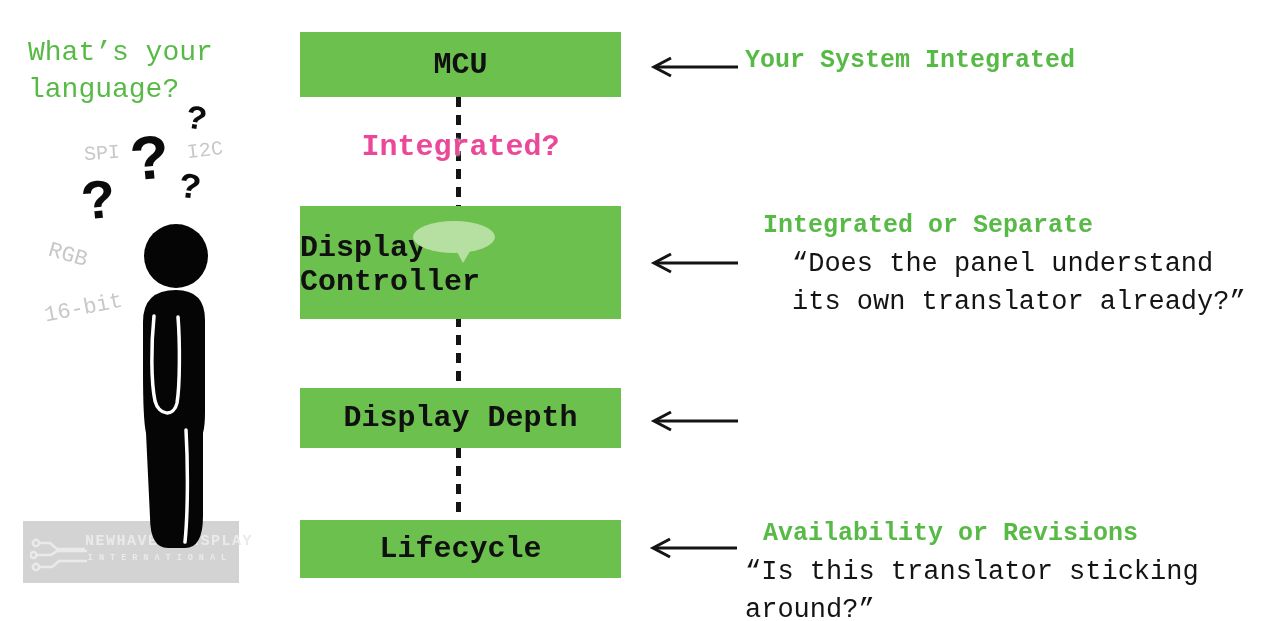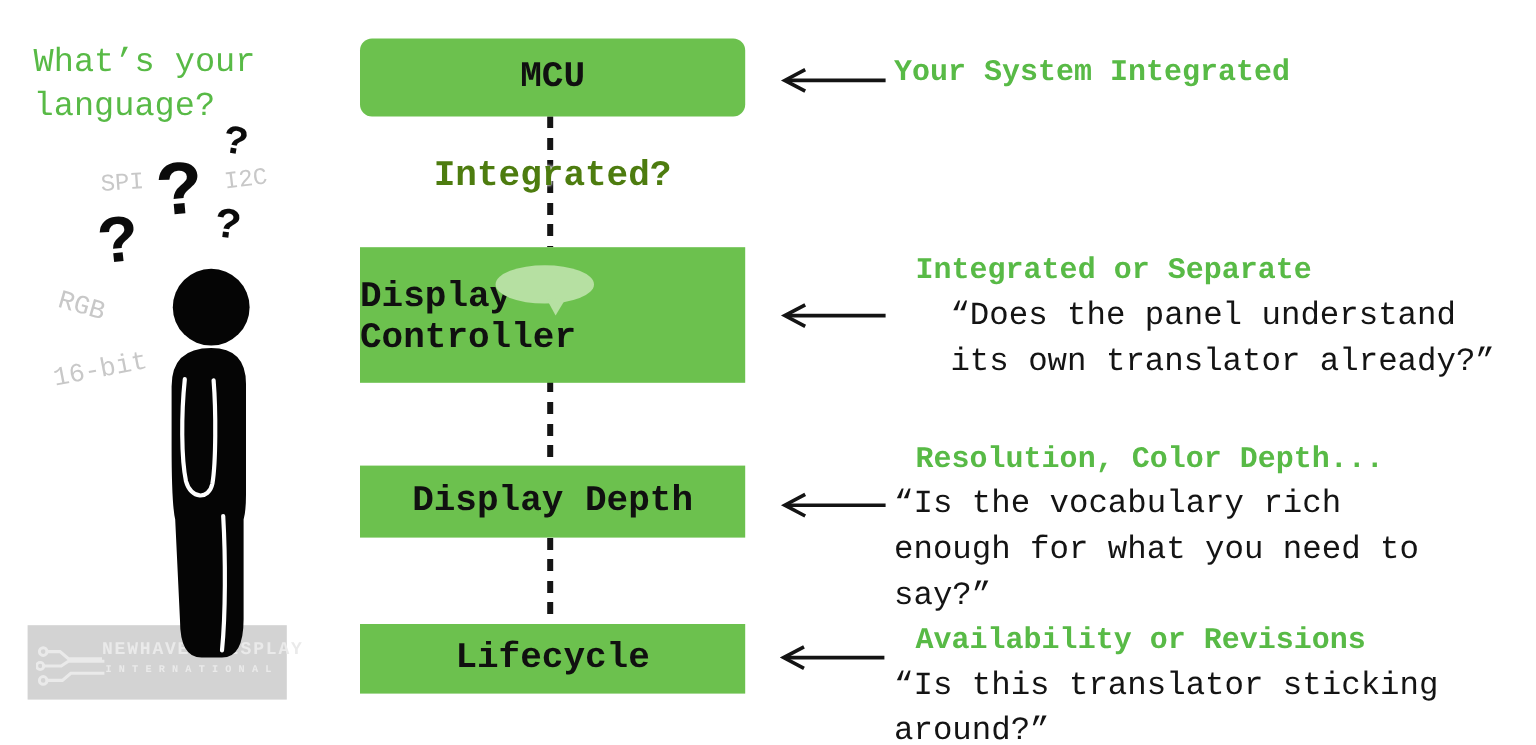--- a/index.html
+++ b/index.html
@@ -30,36 +30,36 @@
   .watermark-logo{position:absolute;left:7px;top:14px;width:58px;height:40px;}
   .watermark-text{position:absolute;left:62px;top:12px;width:150px;text-align:center;color:#eaeaea;}
   .watermark-line1{font-size:15px;font-weight:bold;letter-spacing:1.5px;white-space:nowrap;}
   .watermark-line2{font-size:8.5px;font-weight:bold;letter-spacing:6px;margin-top:3px;white-space:nowrap;}
   
   .flow-box{
     position:absolute;left:300px;width:321px;background:#6cc14e;z-index:2;
     display:flex;align-items:center;justify-content:center;
     font-size:30px;font-weight:bold;color:#101010;
   }
-  .box-mcu{top:32px;height:65px;border-radius:10px;}
+  .box-mcu{top:32px;height:65px;}
   .box-dc{top:206px;height:111px;align-items:flex-end;padding-bottom:2px;}
   .box-dc .box-label{margin-bottom:18px;}
   .box-dp{top:388px;height:60px;}
   .box-lc{top:520px;height:58px;}
   .bubble{position:absolute;left:110px;top:14px;width:92px;height:50px;}
   .connector{
     position:absolute;left:456px;width:5px;z-index:1;
     background:repeating-linear-gradient(to bottom,#141414 0 10px,transparent 10px 18px);
   }
   .conn-1{top:97px;height:109px;}
   .conn-2{top:317px;height:71px;}
   .conn-3{top:448px;height:72px;}
   .connector-label{
     position:absolute;left:300px;top:130px;width:321px;text-align:center;z-index:2;
-    font-size:30px;font-weight:bold;color:#4d7c0f;
+    font-size:30px;font-weight:bold;color:#ec4899;
     text-shadow:0 0 2px #fff,0 0 3px #fff;
   }
   
   .annotation{position:absolute;left:745px;}
   .ann-1{top:44px;}
   .ann-2{top:209px;}
   .ann-3{top:366px;}
   .ann-4{top:517px;}
   .ann-heading{font-size:25px;font-weight:bold;color:#58ba46;line-height:33px;white-space:nowrap;}
   .ann-indent .ann-heading{margin-left:18px;}
@@ -161,23 +161,19 @@
 
   <div class="annotation ann-1">
     <div class="ann-heading">Your System Integrated</div>
   </div>
 
   <div class="annotation ann-2 ann-indent">
     <div class="ann-heading">Integrated or Separate</div>
     <div class="ann-quote">“Does the panel understand its own translator already?”</div>
   </div>
 
-  <div class="annotation ann-3 ann-indent">
-    <div class="ann-heading">Resolution, Color Depth...</div>
-    <div class="ann-quote">“Is the vocabulary rich enough for what you need to say?”</div>
-  </div>
 
   <div class="annotation ann-4 ann-indent">
     <div class="ann-heading">Availability or Revisions</div>
     <div class="ann-quote">“Is this translator sticking around?”</div>
   </div>
 
 </div>
 
 </body></html>

